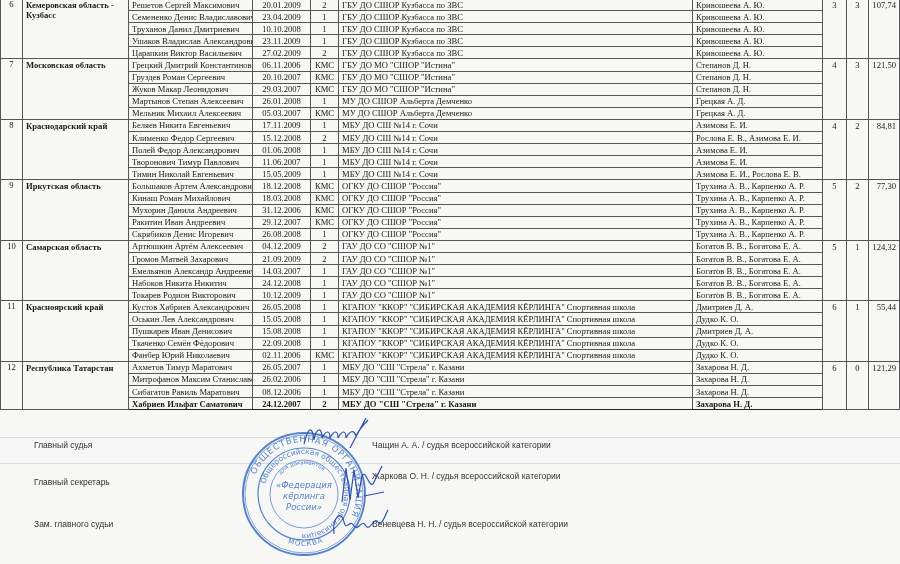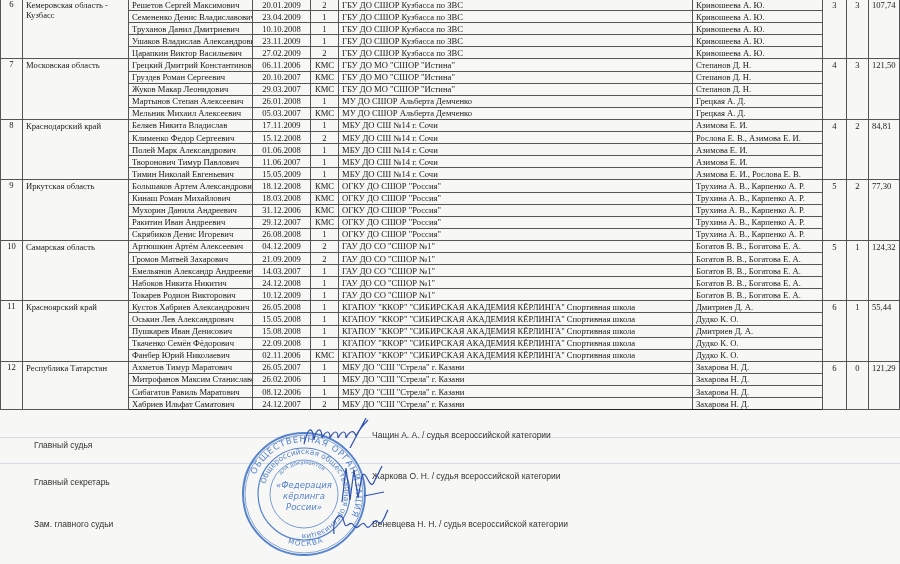--- a/index.html
+++ b/index.html
@@ -21,26 +21,26 @@
   }
   table.results td {
     border: 1px solid #555;
     padding: 0 3px;
     height: 11.1px;
     white-space: nowrap;
     overflow: hidden;
     vertical-align: middle;
   }
   table.results tr.team-start td { border-top: 1.6px solid #222; }
-  table.results tr.last-row td { border-bottom: 1.6px solid #222; }
+  table.results tr.last-row td { border-bottom: 1.6px solid #222; font-weight: bold; }
   td.c-num { text-align: center; vertical-align: top !important; }
-  td.c-region { font-weight: normal; vertical-align: top !important; white-space: normal !important; line-height: 10px; padding-top: 1px !important; }
+  td.c-region { font-weight: bold; vertical-align: top !important; white-space: normal !important; line-height: 10px; padding-top: 1px !important; }
   td.c-date, td.c-rank { text-align: center; }
   td.c-stat { text-align: center; vertical-align: top !important; padding-top: 1px !important; }
-  td.c-sum { vertical-align: top !important; padding-top: 1px !important; margin-left: 40px; }
+  td.c-sum { text-align: right; vertical-align: top !important; padding-top: 1px !important; margin-left: 40px; }
   table.results { border-right: 1.6px solid #222; border-left: 1.6px solid #222; }
 
   .sig-block { position: absolute; left: 0; top: 420px; width: 900px; height: 144px; }
   .sig-line { position: absolute; left: 0; width: 900px; height: 1px; background: #d7dde8; }
   .sig-role { position: absolute; left: 34px; font-size: 8.5px; font-family: "Liberation Sans", sans-serif; color: #333; }
   .sig-name { position: absolute; left: 372px; font-size: 8.5px; font-family: "Liberation Sans", sans-serif; color: #333; }
   .stamp { position: absolute; left: 240px; top: 430px; width: 128px; height: 128px; }
   .signature { position: absolute; }
 </style>
 </head>
@@ -137,38 +137,38 @@
         <tr>
           <td class="c-name">Мельник Михаил Алексеевич</td>
           <td class="c-date">05.03.2007</td>
           <td class="c-rank">КМС</td>
           <td class="c-org">МУ ДО СШОР Альберта Демченко</td>
           <td class="c-coach">Грецкая А. Д.</td>
         </tr>
         <tr class="team-start">
           <td class="c-num" rowspan="5">8</td>
           <td class="c-region" rowspan="5">Краснодарский край</td>
-          <td class="c-name">Беляев Никита Владислав</td>
+          <td class="c-name">Беляев Никита Евгеньевич</td>
           <td class="c-date">17.11.2009</td>
           <td class="c-rank">1</td>
           <td class="c-org">МБУ ДО СШ №14 г. Сочи</td>
           <td class="c-coach">Азимова Е. И.</td>
           <td class="c-stat" rowspan="5">4</td>
           <td class="c-stat" rowspan="5">2</td>
           <td class="c-sum" rowspan="5">84,81</td>
         </tr>
         <tr>
           <td class="c-name">Клименко Федор Сергеевич</td>
           <td class="c-date">15.12.2008</td>
           <td class="c-rank">2</td>
           <td class="c-org">МБУ ДО СШ №14 г. Сочи</td>
           <td class="c-coach">Рослова Е. В., Азимова Е. И.</td>
         </tr>
         <tr>
-          <td class="c-name">Полей Марк Александрович</td>
+          <td class="c-name">Полей Федор Александрович</td>
           <td class="c-date">01.06.2008</td>
           <td class="c-rank">1</td>
           <td class="c-org">МБУ ДО СШ №14 г. Сочи</td>
           <td class="c-coach">Азимова Е. И.</td>
         </tr>
         <tr>
           <td class="c-name">Творонович Тимур Павлович</td>
           <td class="c-date">11.06.2007</td>
           <td class="c-rank">1</td>
           <td class="c-org">МБУ ДО СШ №14 г. Сочи</td>
@@ -334,21 +334,21 @@
           <td class="c-org">МБУ ДО "СШ "Стрела" г. Казани</td>
           <td class="c-coach">Захарова Н. Д.</td>
         </tr>
       </tbody>
   </table>
 
   <div class="sig-block">
     <div class="sig-line" style="top:17px"></div>
     <div class="sig-line" style="top:43px"></div>
     <div class="sig-role" style="top:20px">Главный судья</div>
-    <div class="sig-name" style="top:10px">Чащин А. А. / судья  всероссийской категории</div>
+    <div class="sig-name" style="top:20px">Чащин А. А. / судья  всероссийской категории</div>
     <div class="sig-role" style="top:57px">Главный секретарь</div>
     <div class="sig-name" style="top:51px">Жаркова О. Н. / судья  всероссийской категории</div>
     <div class="sig-role" style="top:99px">Зам. главного судьи</div>
     <div class="sig-name" style="top:99px">Веневцева Н. Н. / судья  всероссийской категории</div>
   </div>
 
   <svg class="stamp" viewBox="0 0 128 128">
     <defs>
       <path id="outerArc" d="M 64,64 m -52,0 a 52,52 0 1,1 104,0 a 52,52 0 1,1 -104,0"></path>
       <path id="innerArc" d="M 64,64 m -40,0 a 40,40 0 1,1 80,0 a 40,40 0 1,1 -80,0"></path>

